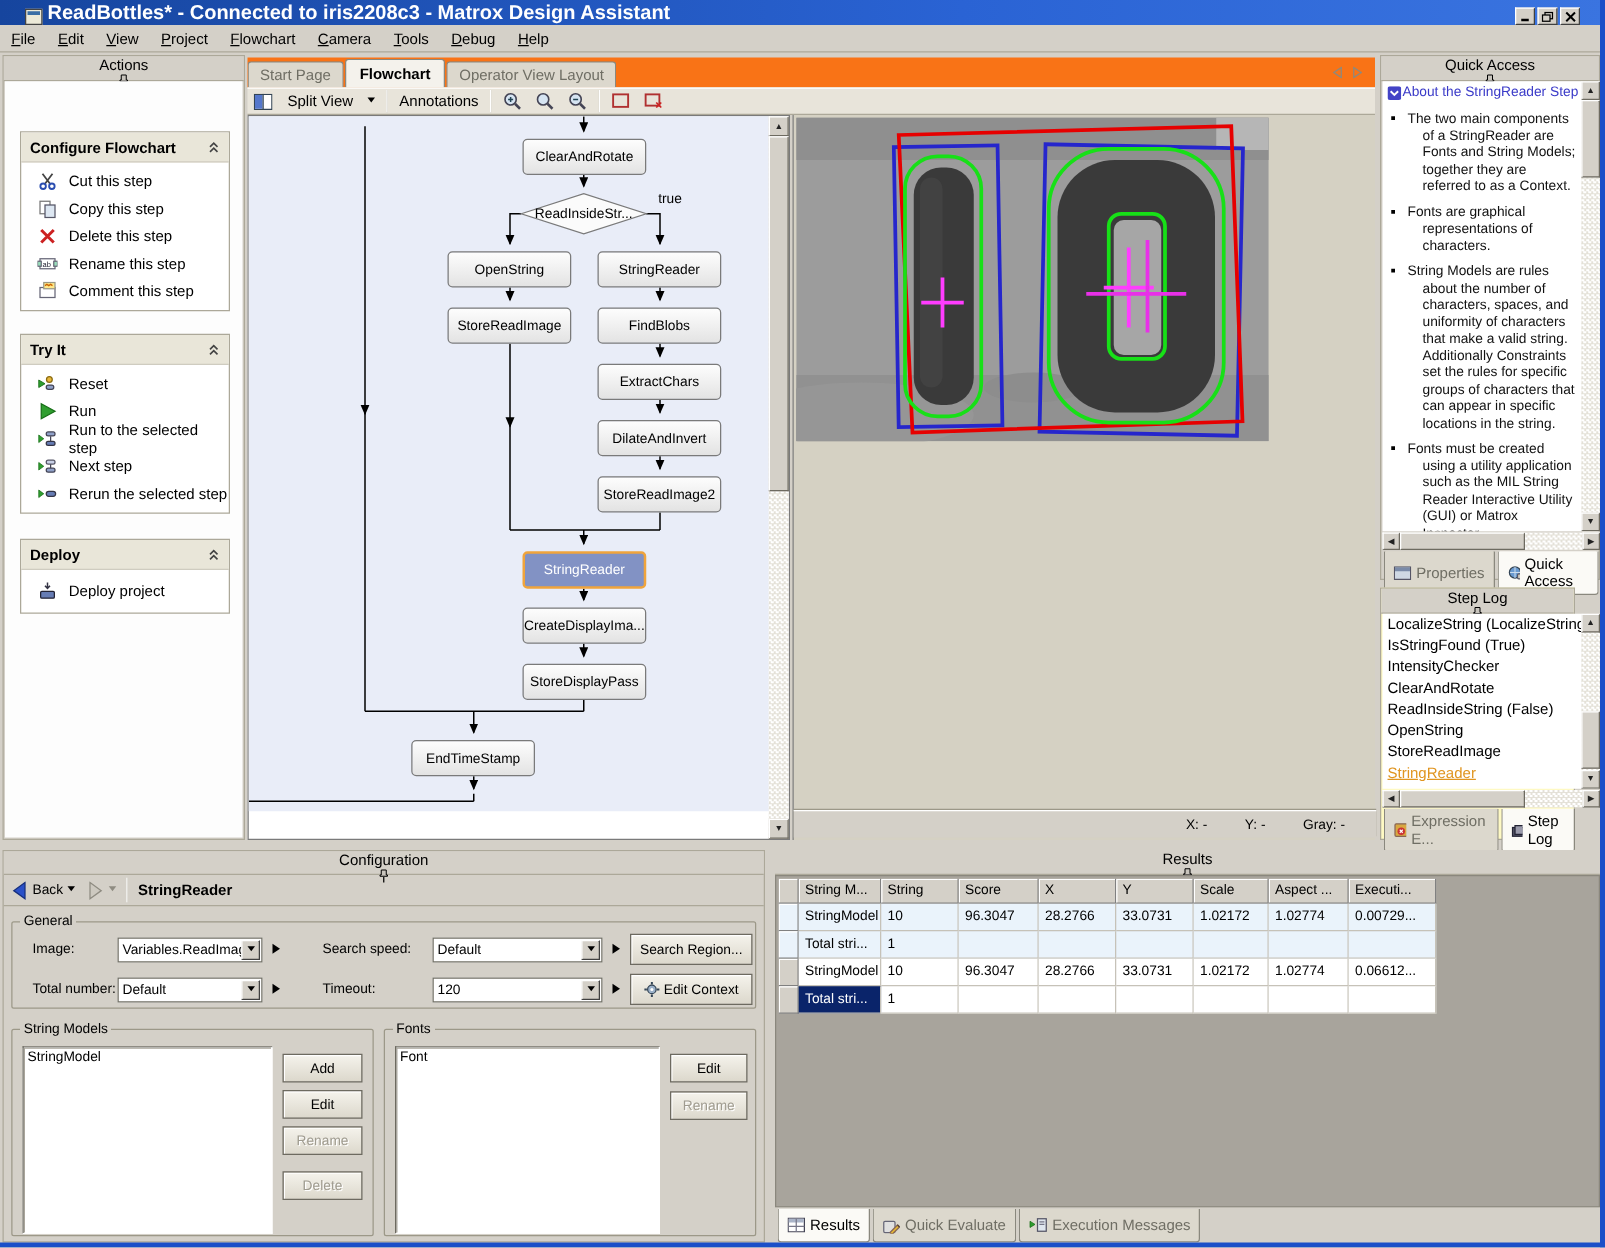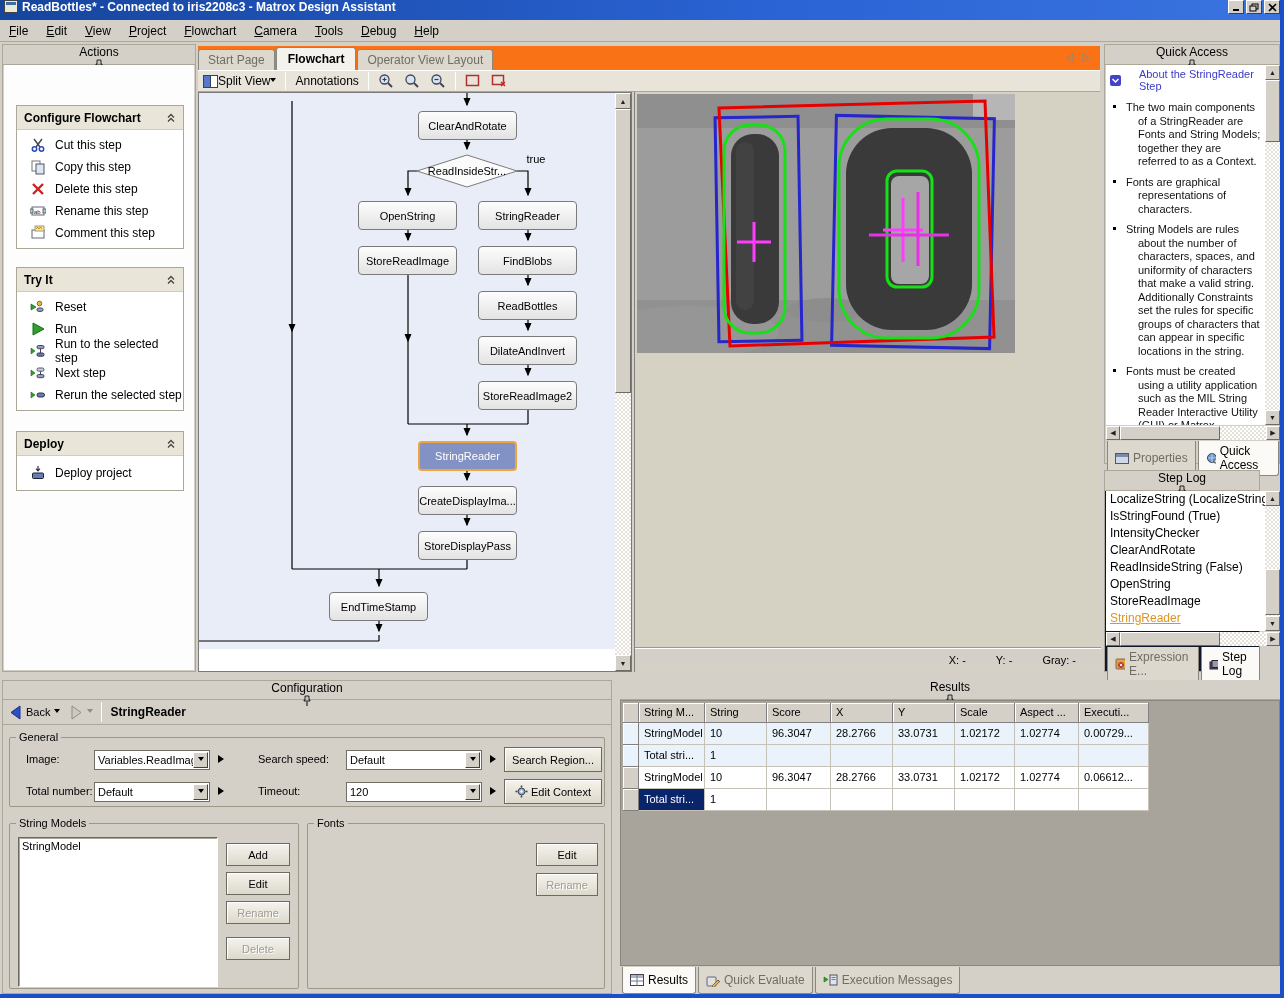--- a/index.html
+++ b/index.html
@@ -2,21 +2,21 @@
 <html><head>
 <meta charset="utf-8">
 <style>
   * { margin:0; padding:0; box-sizing:border-box; }
   body { font-family:"Liberation Sans", sans-serif; background:#d4d0c8; }
   .screen { position:relative; width:1284px; height:998px; background:#d4d0c8; overflow:hidden; }
 
   
   .titlebar { position:absolute; left:0; top:0; width:1284px; height:20px;
     background:linear-gradient(90deg,#16459e,#2a63d4 60%,#3a74e0); color:#fff;
-    display:flex; align-items:flex-start; padding:0 4px; font-size:12px; font-weight:bold; }
+    display:flex; align-items:flex-end; padding:0 20px; font-size:16px; font-weight:bold; }
   .titlebar .app-icon { width:14px; height:13px; margin-right:4px; background:#ece9d8; border:1px solid #444; position:relative; }
   .titlebar .app-icon::after { content:""; position:absolute; left:1px; top:1px; right:1px; height:3px; background:#3a6ea5; }
   .win-btns { margin-left:auto; display:flex; gap:2px; }
   .win-btn { width:16px; height:14px; background:#d4d0c8; border:1px solid; border-color:#fff #404040 #404040 #fff; display:flex; align-items:center; justify-content:center; }
   .menubar { position:absolute; left:0; top:20px; width:1284px; height:22px; background:#d4d0c8; display:flex; align-items:center; gap:0; font-size:12px; border-bottom:1px solid #aca899;}
   .menu-item { padding:3px 9px; cursor:default; }
 
   
   .panel-hdr { background:#d4d0c8; font-size:12px; display:flex; align-items:center; justify-content:space-between; padding:0 5px; height:20px; border-bottom:1px solid #aca899;flex-direction:column;}
   .pin { flex:0 0 auto; }
@@ -45,46 +45,46 @@
   .act-item { display:flex; align-items:center; gap:9px; height:22px; padding-left:13px; font-size:12px; cursor:pointer; }
   .act-item .ic { width:16px; height:16px; flex:0 0 auto; }
 
   
   .doctabs { position:absolute; left:198px; top:46px; width:902px; height:24px; background:#f97316; display:flex; align-items:flex-end; }
   .dtab { font-size:12px; color:#6f6e64; background:#dcd8cd; border:1px solid #8a887e; border-bottom:none; border-radius:3px 3px 0 0; padding:3px 9px 3px 9px; margin-right:1px; }
   .dtab.active { background:#f4f2ec; color:#000; font-weight:bold; padding:4px 11px; }
   .tabarrows { position:absolute; right:10px; top:7px; display:flex; gap:8px; }
   .toolbar { position:absolute; left:198px; top:70px; width:902px; height:22px; background:#e8e4da; border-top:1px solid #fff; border-bottom:1px solid #aca899; display:flex; align-items:center; font-size:12px; }
   .tb-sep { width:1px; height:18px; background:#aca899; border-right:1px solid #fff; margin:0 4px; }
-  .tb-btn { display:flex; align-items:center; gap:0; padding:2px 5px; cursor:pointer; }
+  .tb-btn { display:flex; align-items:center; gap:12px; padding:2px 5px; cursor:pointer; }
 
   
   .fc-view { position:absolute; left:198px; top:92px; width:434px; height:580px; background:#fff; border:1px solid #7a7a7a; }
   .fc-canvas { position:absolute; left:0; top:0; width:416px; height:556px; background:#e9edf8; overflow:hidden; }
   .fc-node { position:absolute; width:99px; height:29px; border:1px solid #7a7a7a; border-radius:4px;
     background:linear-gradient(180deg,#fdfdfd,#e3e3e3); display:flex; align-items:center; justify-content:center; font-size:11px; cursor:pointer; }
   .fc-node.selected { background:#8292c4; border:2px solid #f0a43c; color:#fff; }
   .fc-dlabel { position:absolute; font-size:11px; display:flex; align-items:center; justify-content:center; cursor:pointer; }
 
   
   .img-panel { position:absolute; left:634px; top:92px; width:466px; height:580px; background:#d5d1c3; border-left:1px solid #808080; }
   .img-status { position:absolute; left:0; top:556px; width:466px; height:22px; background:#d4d0c8; border-top:1px solid #fff; box-shadow:0 -1px 0 #9c9888; display:flex; align-items:center; justify-content:flex-end; gap:30px; padding-right:25px; font-size:11px; }
 
   
   .rcol { position:absolute; left:1104px; top:44px; width:176px; height:628px; }
   .qa { position:absolute; left:0; top:0; width:176px; height:420px; border:1px solid #aca899; background:#d4d0c8;}
   .qa-body { position:absolute; left:1px; top:20px; width:174px; height:360px; background:#fff; overflow:hidden; font-size:11px; }
-  .qa-link { color:#3a3ac8; display:flex; gap:18px; align-items:center; padding:3px 2px 2px 4px; }
+  .qa-link { color:#3a3ac8; display:flex; gap:1px; align-items:center; padding:3px 2px 2px 4px; }
   .qa-bullets { position:relative; }
   .qa-li { position:relative; padding-left:32px; padding-right:18px; text-indent:-12px; margin-top:7px; line-height:13.5px; color:#111; }
   .qa-li::before { content:""; position:absolute; left:7px; top:4px; width:3px; height:3px; background:#000; }
   .btabs { position:absolute; display:flex; gap:2px; padding-left:2px; }
   .btab { display:flex; align-items:center; gap:4px; font-size:12px; color:#6f6e64; background:#dcd8cd; border:1px solid #8a887e; border-top:none; border-radius:0 0 3px 3px; padding:3px 7px; }
   .btab.active { background:#fbfaf6; color:#000; }
-  .slog { position:absolute; left:0; top:426px; width:156px; height:202px; border:1px solid #aca899; background:#0f172a; }
+  .slog { position:absolute; left:0; top:426px; width:156px; height:202px; border:1px solid #aca899; background:#fef9c3; }
   .slog-list { position:absolute; left:1px; top:20px; width:174px; height:140px; background:#fff; font-size:12px; overflow:hidden; }
   .slog-item { padding:1px 0 1px 4px; line-height:15px; white-space:nowrap; }
   .slog-item.hl { color:#e09520; text-decoration:underline; }
 
   
   .config { position:absolute; left:2px; top:680px; width:610px; height:314px; background:#d4d0c8; border:1px solid #aca899; }
   .cfg-nav { position:absolute; left:0; top:19px; width:608px; height:25px; border-bottom:1px solid #aca899; display:flex; align-items:center; padding-left:6px; font-size:11px; }
   .lists { font-size:11px; background:#fff; position:absolute; overflow:hidden; }
   .list-item { padding:2px 0 0 3px; }
 
@@ -369,21 +369,21 @@
         </g>
         <polygon points="218,78 268,62 318,78 268,94" fill="#fbfbfb" stroke="#7a7a7a"></polygon>
       </svg>
       <div class="fc-node" style="left:219px;top:18px;">ClearAndRotate</div>
       <div class="fc-dlabel" style="left:212px;top:66px;width:112px;height:24px;">ReadInsideStr...</div>
       <div class="fc-dlabel" style="left:322px;top:58px;width:30px;height:16px;">true</div>
       <div class="fc-node" style="left:159px;top:108px;">OpenString</div>
       <div class="fc-node" style="left:279px;top:108px;">StringReader</div>
       <div class="fc-node" style="left:159px;top:153px;">StoreReadImage</div>
       <div class="fc-node" style="left:279px;top:153px;">FindBlobs</div>
-      <div class="fc-node" style="left:279px;top:198px;">ReadBottles</div>
+      <div class="fc-node" style="left:279px;top:198px;">ExtractChars</div>
       <div class="fc-node" style="left:279px;top:243px;">DilateAndInvert</div>
       <div class="fc-node" style="left:279px;top:288px;">StoreReadImage2</div>
       <div class="fc-node selected" style="left:219px;top:348px;height:30px;">StringReader</div>
       <div class="fc-node" style="left:219px;top:393px;">CreateDisplayIma...</div>
       <div class="fc-node" style="left:219px;top:438px;">StoreDisplayPass</div>
       <div class="fc-node" style="left:130px;top:499px;">EndTimeStamp</div>
     </div>
 
     <div class="sb-track" style="left:416px;top:0;width:16px;height:578px;"></div>
     <div class="sb-btn" style="left:416px;top:0;width:16px;height:16px;">▲</div>
@@ -619,20 +619,23 @@
         <div class="list-item">StringModel</div>
       </div>
       <button class="btn" style="position:absolute;left:216px;top:14px;width:64px;height:23px;">Add</button>
       <button class="btn" style="position:absolute;left:216px;top:43px;width:64px;height:23px;">Edit</button>
       <button class="btn disabled" style="position:absolute;left:216px;top:72px;width:64px;height:23px;">Rename</button>
       <button class="btn disabled" style="position:absolute;left:216px;top:108px;width:64px;height:23px;">Delete</button>
     </fieldset>
 
     <fieldset class="grp-fs" style="left:304px;top:136px;width:298px;height:172px;">
       <legend>Fonts</legend>
+      <div class="lists sunken" style="left:8px;top:8px;width:212px;height:150px;">
+        <div class="list-item">Font</div>
+      </div>
       <button class="btn" style="position:absolute;left:228px;top:14px;width:62px;height:23px;">Edit</button>
       <button class="btn disabled" style="position:absolute;left:228px;top:44px;width:62px;height:23px;">Rename</button>
     </fieldset>
   </div>
 
   <div class="results">
     <div class="panel-hdr" style="height:20px;">
       <span>Results</span>
       <svg class="pin" width="10" height="12" viewBox="0 0 10 12">
           <path d="M3 1h4v4h1v1H2V5h1z" fill="#c8c4bc" stroke="#000" stroke-width="0.8"></path>

